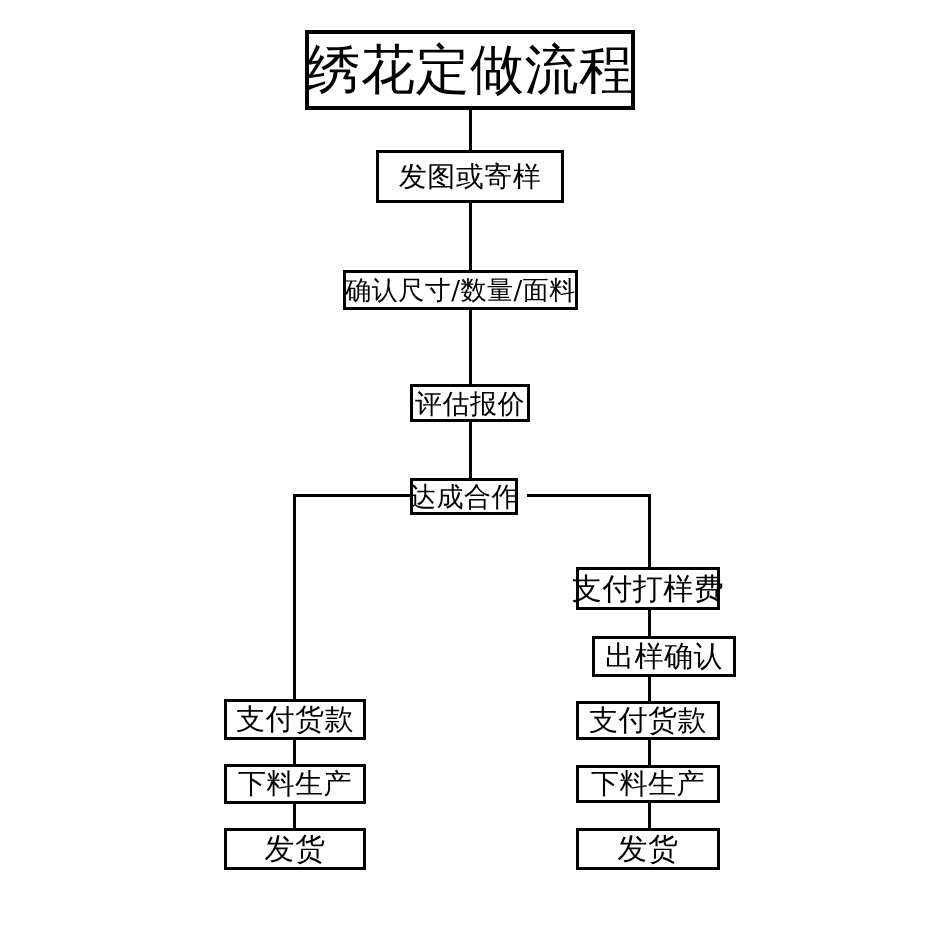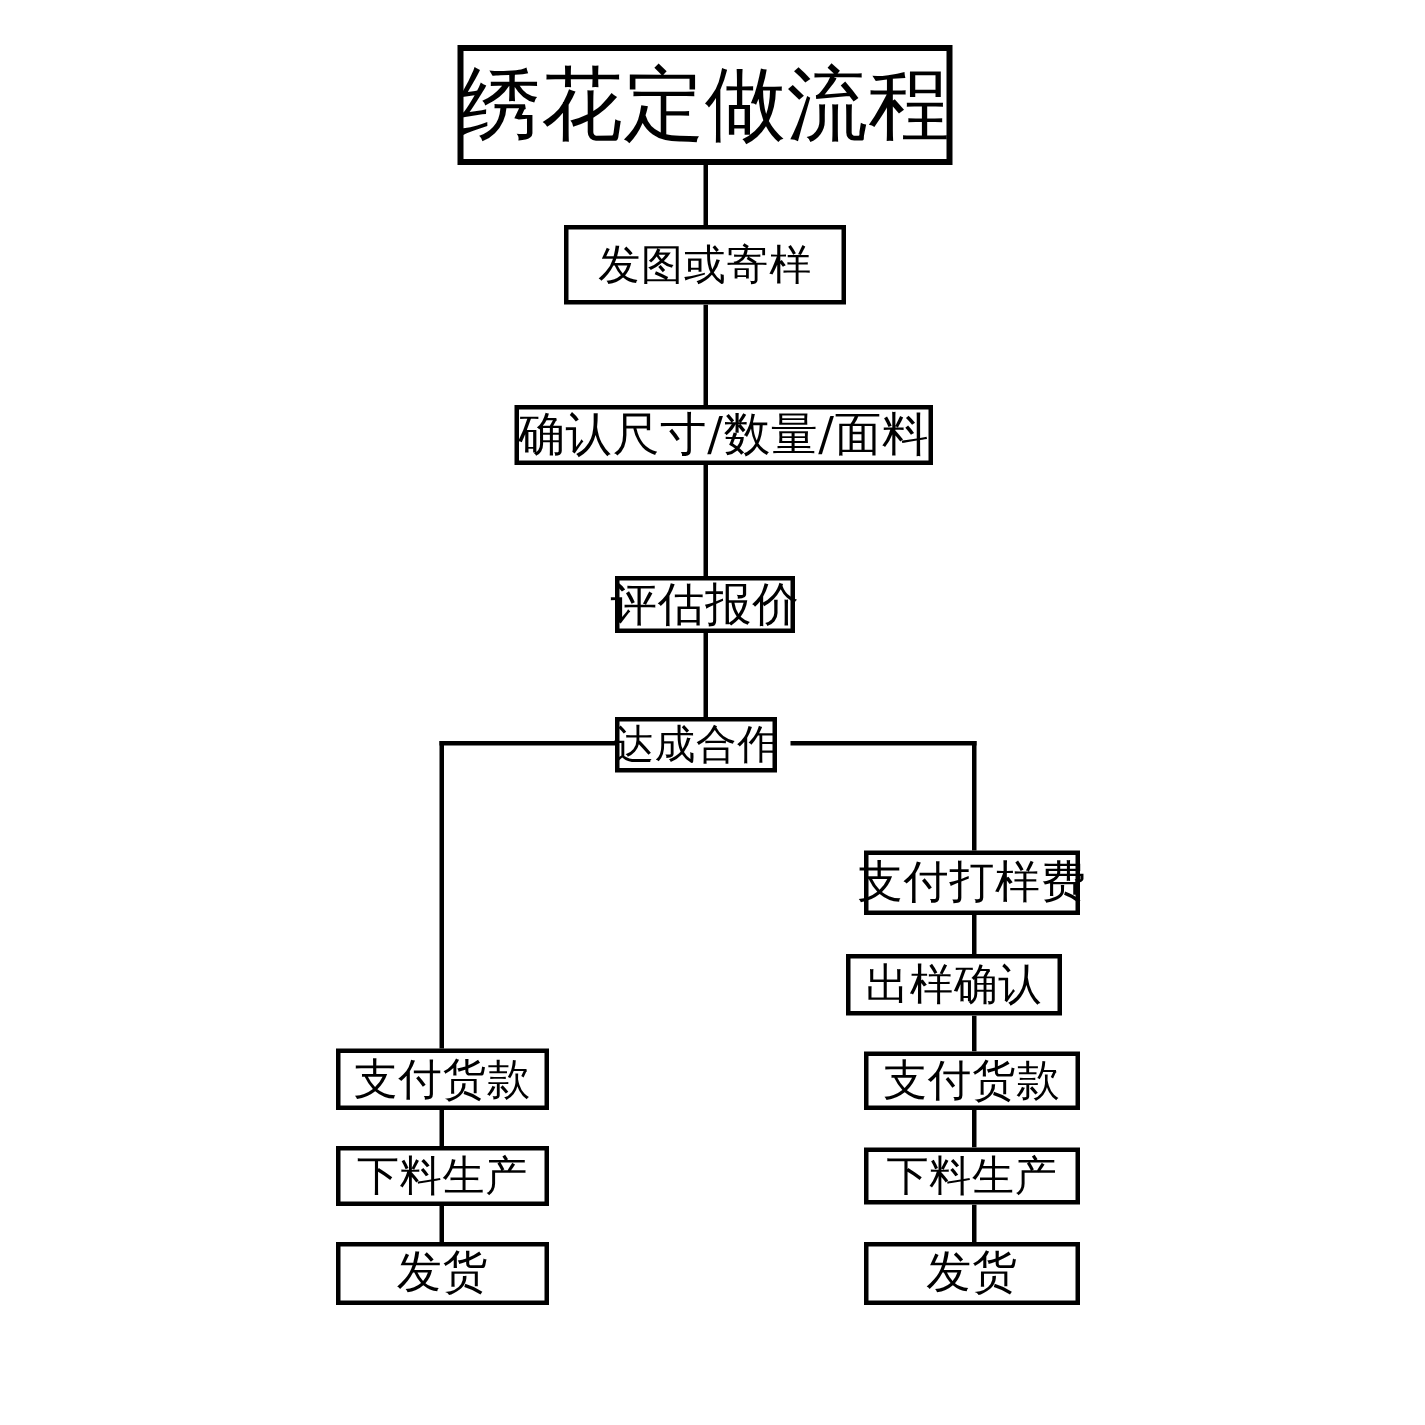--- a/index.html
+++ b/index.html
@@ -75,25 +75,25 @@
   <div class="conn v" style="left:648px; top:803px; height:26px;"></div>
 
   <div class="node title" style="left:305px; top:30px; width:330px; height:80px; font-size:54px;">
     <span>绣花定做流程</span>
   </div>
 
   <div class="node" style="left:376px; top:150px; width:188px; height:53px; font-size:28px;">
     <span>发图或寄样</span>
   </div>
 
-  <div class="node" style="left:343px; top:270px; width:279px; height:40px; font-size:31px;">
+  <div class="node" style="left:343px; top:270px; width:235px; height:40px; font-size:26px;">
     <span>确认尺寸/数量/面料</span>
   </div>
 
-  <div class="node" style="left:410px; top:384px; width:120px; height:38px; font-size:31px;">
+  <div class="node" style="left:410px; top:384px; width:120px; height:38px; font-size:27px;">
     <span>评估报价</span>
   </div>
 
   <div class="node" style="left:410px; top:478px; width:108px; height:37px; font-size:27px;">
     <span>达成合作</span>
   </div>
 
   <div class="node" style="left:224px; top:699px; width:142px; height:41px; font-size:29px;">
     <span>支付货款</span>
   </div>
@@ -103,21 +103,21 @@
   </div>
 
   <div class="node" style="left:224px; top:828px; width:142px; height:42px; font-size:30px;">
     <span>发货</span>
   </div>
 
   <div class="node" style="left:576px; top:567px; width:144px; height:43px; font-size:30px;text-align:right;">
     <span>支付打样费</span>
   </div>
 
-  <div class="node" style="left:564px; top:636px; width:144px; height:41px; font-size:29px;">
+  <div class="node" style="left:592px; top:636px; width:144px; height:41px; font-size:29px;">
     <span>出样确认</span>
   </div>
 
   <div class="node" style="left:576px; top:701px; width:144px; height:39px; font-size:29px;">
     <span>支付货款</span>
   </div>
 
   <div class="node" style="left:576px; top:765px; width:144px; height:38px; font-size:28px;">
     <span>下料生产</span>
   </div>

